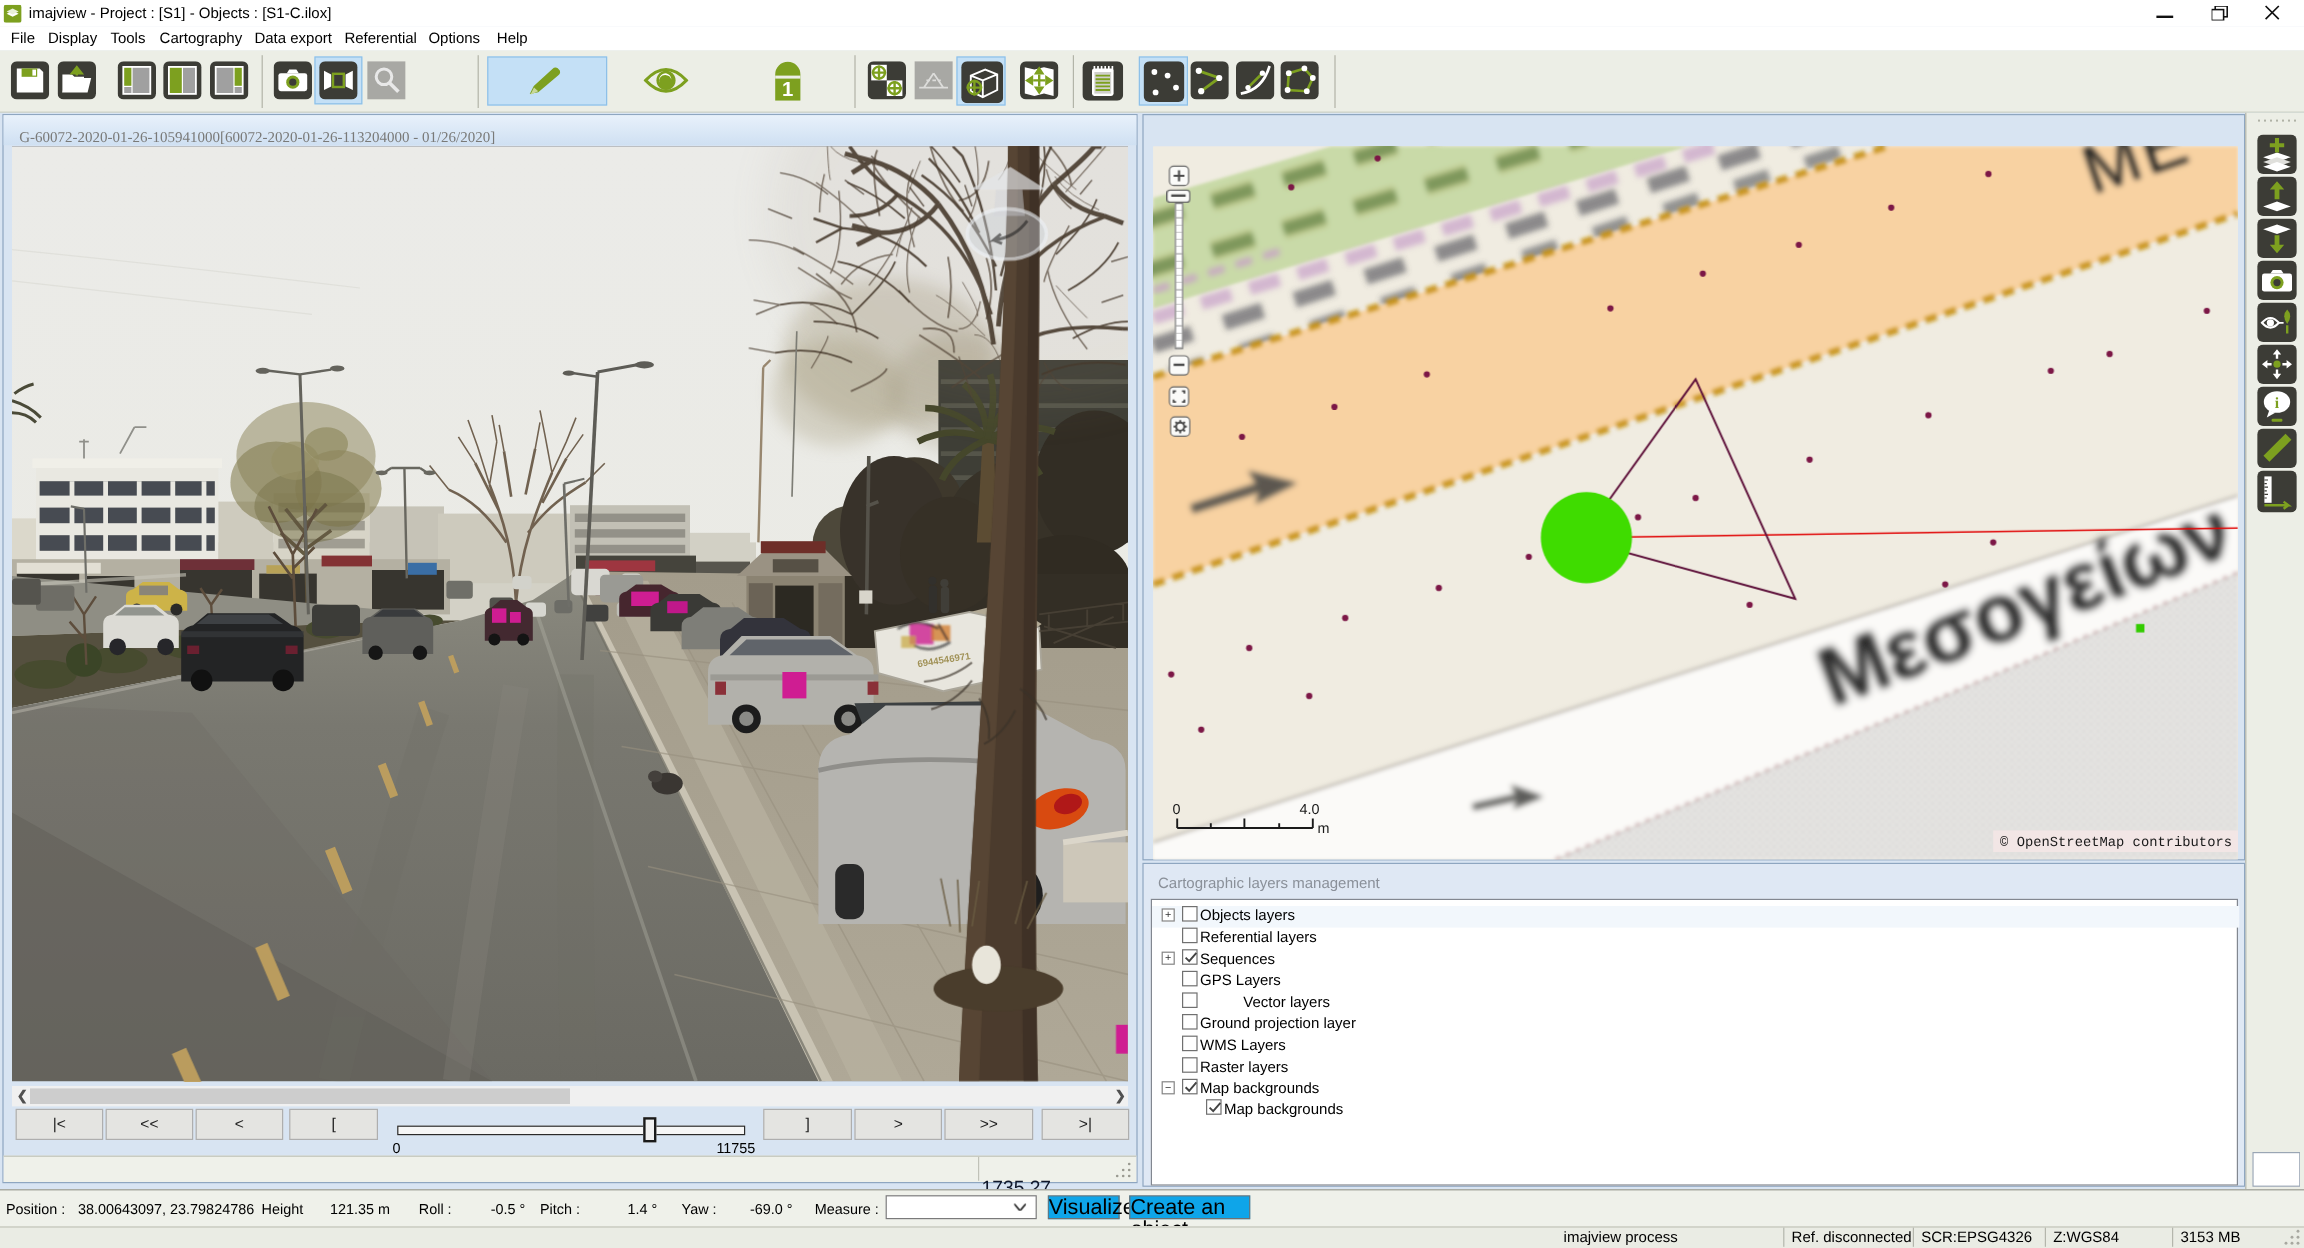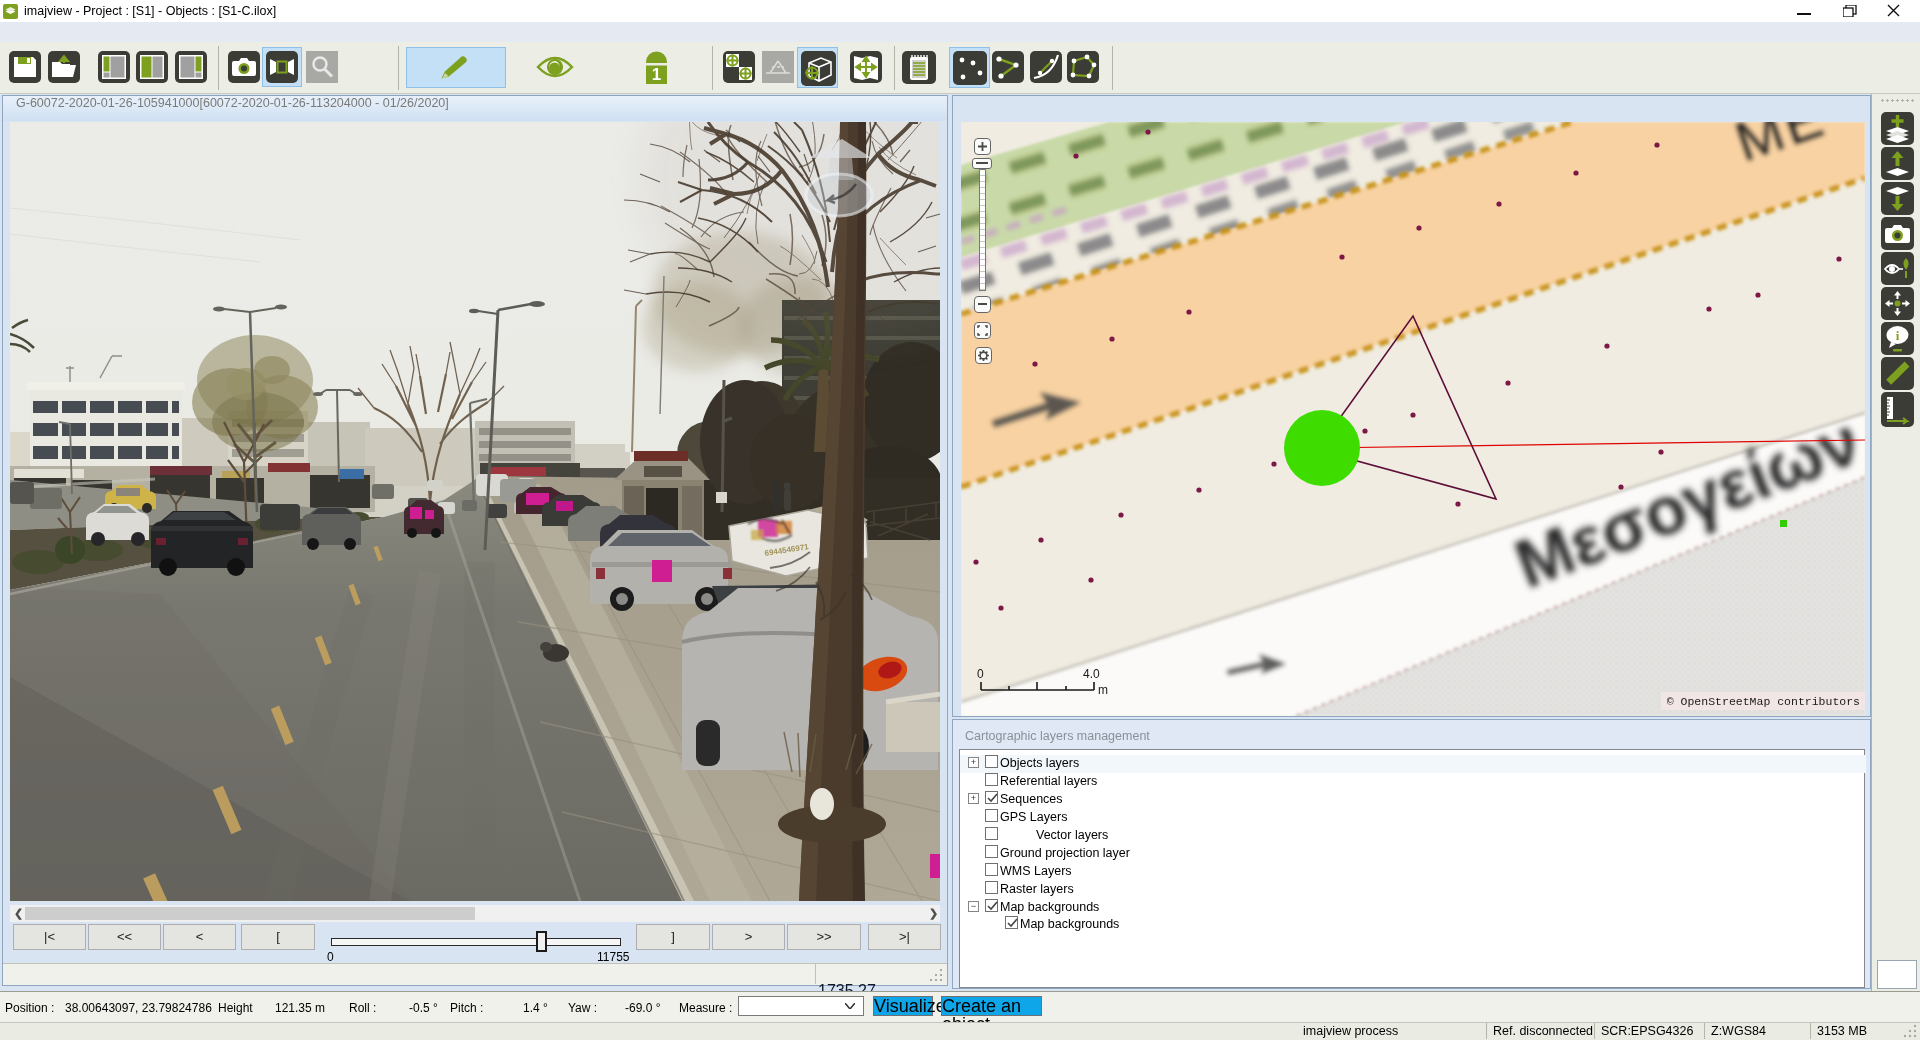--- a/index.html
+++ b/index.html
@@ -15,21 +15,21 @@
 
 #toolbar { left:0; top:42px; width:1920px; height:52px; background:#eceee6; border-bottom:1px solid #c8cabe; }
 .tbtn { position:absolute; top:51px; width:32px; height:32px; }
 .tsep { position:absolute; top:46px; width:1px; height:44px; background:#b2b4a8; }
 .selbox { position:absolute; background:#c4e0f6; border:1px solid #8ec0e8; }
 
 #mainbg { left:0; top:94px; width:1920px; height:897px; background:#d8e4f2; }
 
 #lpanel { left:2px; top:95px; width:946px; height:891px; background:#d8e4f2; border:1px solid #8ea6c0; }
 #lheader { left:3px; top:96px; width:944px; height:25px; background:linear-gradient(#e8f1fb,#cfe0f2); color:#7a7a78; font-size:12.5px; }
-#lheader span { position:absolute; left:13px; top:0; }
+#lheader span { position:absolute; left:13px; top:11px;font-family:Liberation Serif, serif; }
 #photo { left:10px; top:122px; width:930px; height:779px; background:#888; }
 
 #hscroll { left:10px; top:905px; width:930px; height:17px; background:#f0f0f0; }
 #hthumb { left:25px; top:907px; width:450px; height:13px; background:#cdcdcd; }
 .scrarr { position:absolute; font-size:11px; color:#505050; font-weight:bold; }
 .navbtn { position:absolute; top:924px; height:26px; background:#e4e4e1; border:1px solid #aeaeae; color:#222; font-size:13px; text-align:center; line-height:24px; }
 #navslider { left:331px; top:938px; width:290px; height:8px; background:#f6f6f6; border:1px solid #2a2a2a; }
 #navhandle { left:536px; top:931px; width:11px; height:21px; background:#f0f0f0; border:2px solid #1a1a1a; }
 .navlab { position:absolute; top:950px; font-size:12px; color:#000; }
 #lstatus { left:3px; top:963px; width:944px; height:22px; background:#eff1ea; border-top:1px solid #c0c2b8; }
@@ -72,20 +72,30 @@
   <div class="abs" id="titletext">imajview - Project : [S1] - Objects : [S1-C.ilox]</div>
   <div class="abs winbtn" style="left:1797px;top:13px;width:14px;height:2px;background:#111"></div>
   <svg class="abs" style="left:1843px;top:5px" width="14" height="12" viewBox="0 0 14 12">
       <rect x="3" y="0" width="10" height="9" fill="none" stroke="#111" stroke-width="1.3"></rect>
       <rect x="0" y="3" width="10" height="9" fill="#fff" stroke="#111" stroke-width="1.3"></rect>
     </svg>
   <svg class="abs" style="left:1887px;top:4px" width="13" height="13" viewBox="0 0 13 13">
       <path d="M1 1 L12 12 M12 1 L1 12" stroke="#111" stroke-width="1.4"></path>
     </svg>
 
+  <div class="abs" id="menubar">
+    <span class="menuitem" style="left:9px">File</span>
+    <span class="menuitem" style="left:40px">Display</span>
+    <span class="menuitem" style="left:92px">Tools</span>
+    <span class="menuitem" style="left:133px">Cartography</span>
+    <span class="menuitem" style="left:212px">Data export</span>
+    <span class="menuitem" style="left:287px">Referential</span>
+    <span class="menuitem" style="left:357px">Options</span>
+    <span class="menuitem" style="left:414px">Help</span>
+  </div>
 
   <div class="abs" id="toolbar"></div>
   <div id="TBICONS">
 
   <svg class="abs tbtn" style="left:9px" viewBox="0 0 32 32">
         <rect width="32" height="32" rx="5" fill="#3c3c36"></rect>
         <path d="M5 6 h19 l3 3 v17 h-22 z" fill="#fff"></path>
         <rect x="9" y="6" width="13" height="7" fill="#7da01f"></rect>
         <rect x="18" y="7" width="3" height="5" fill="#fff"></rect>
       </svg>

